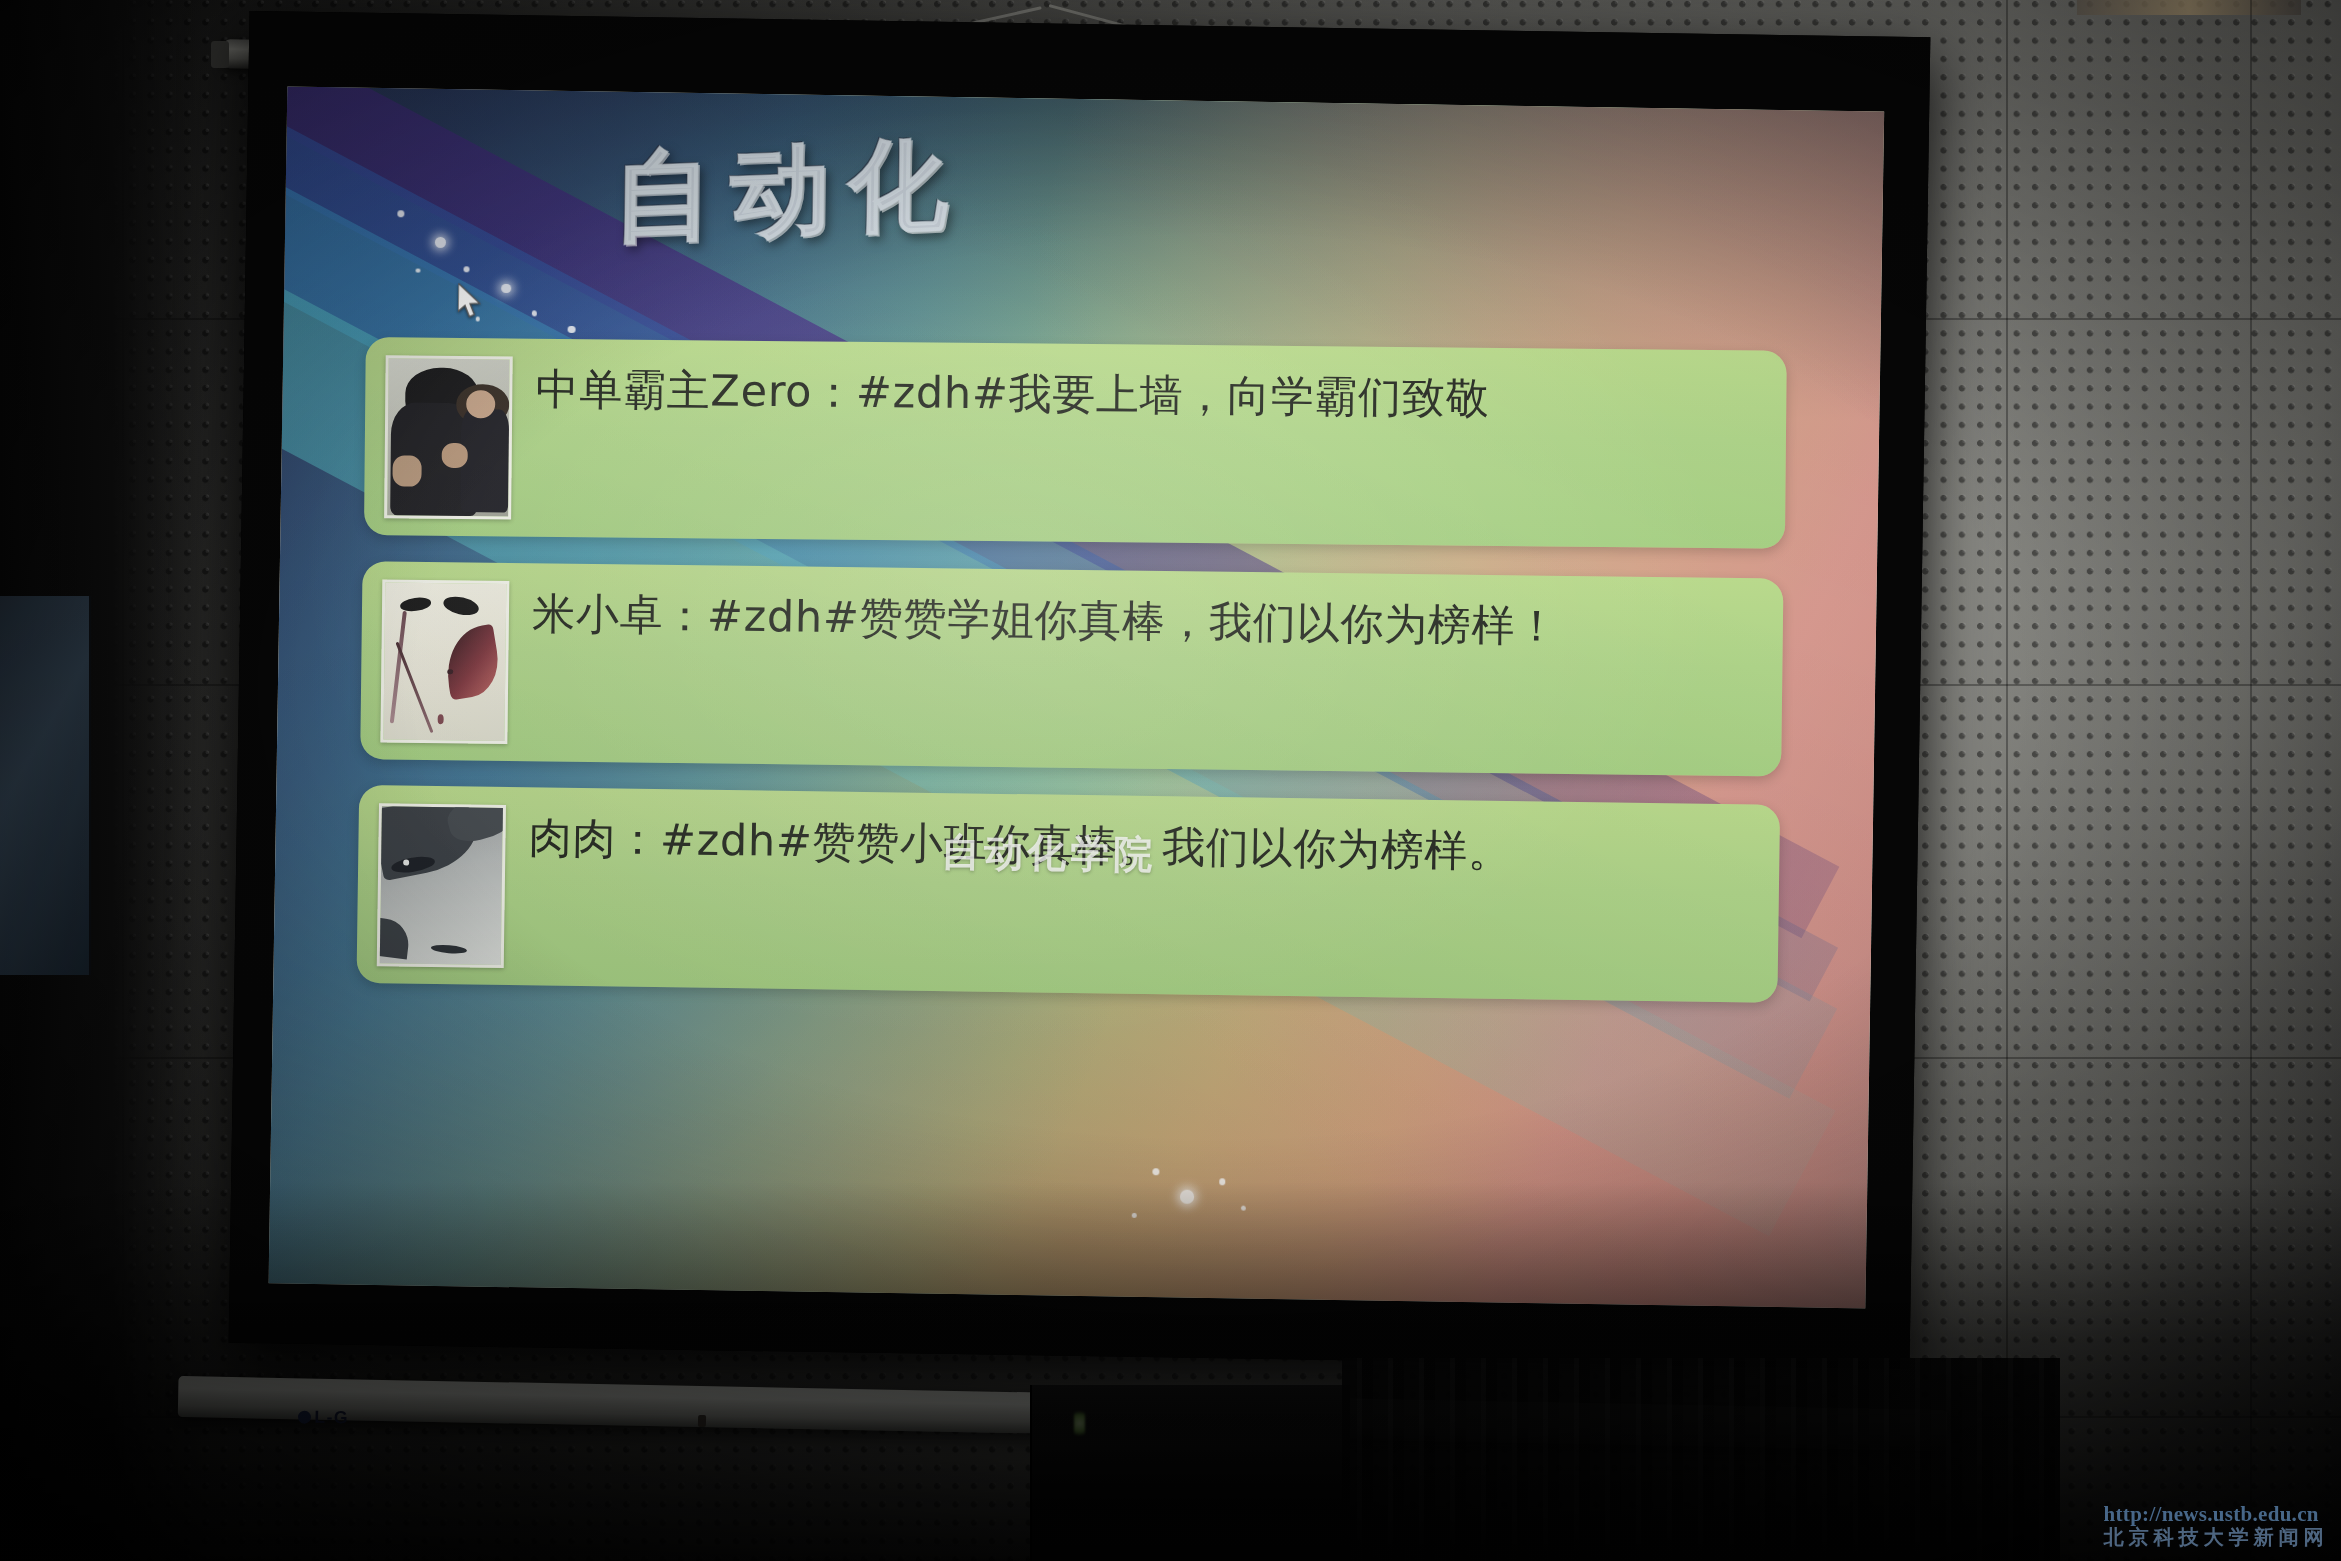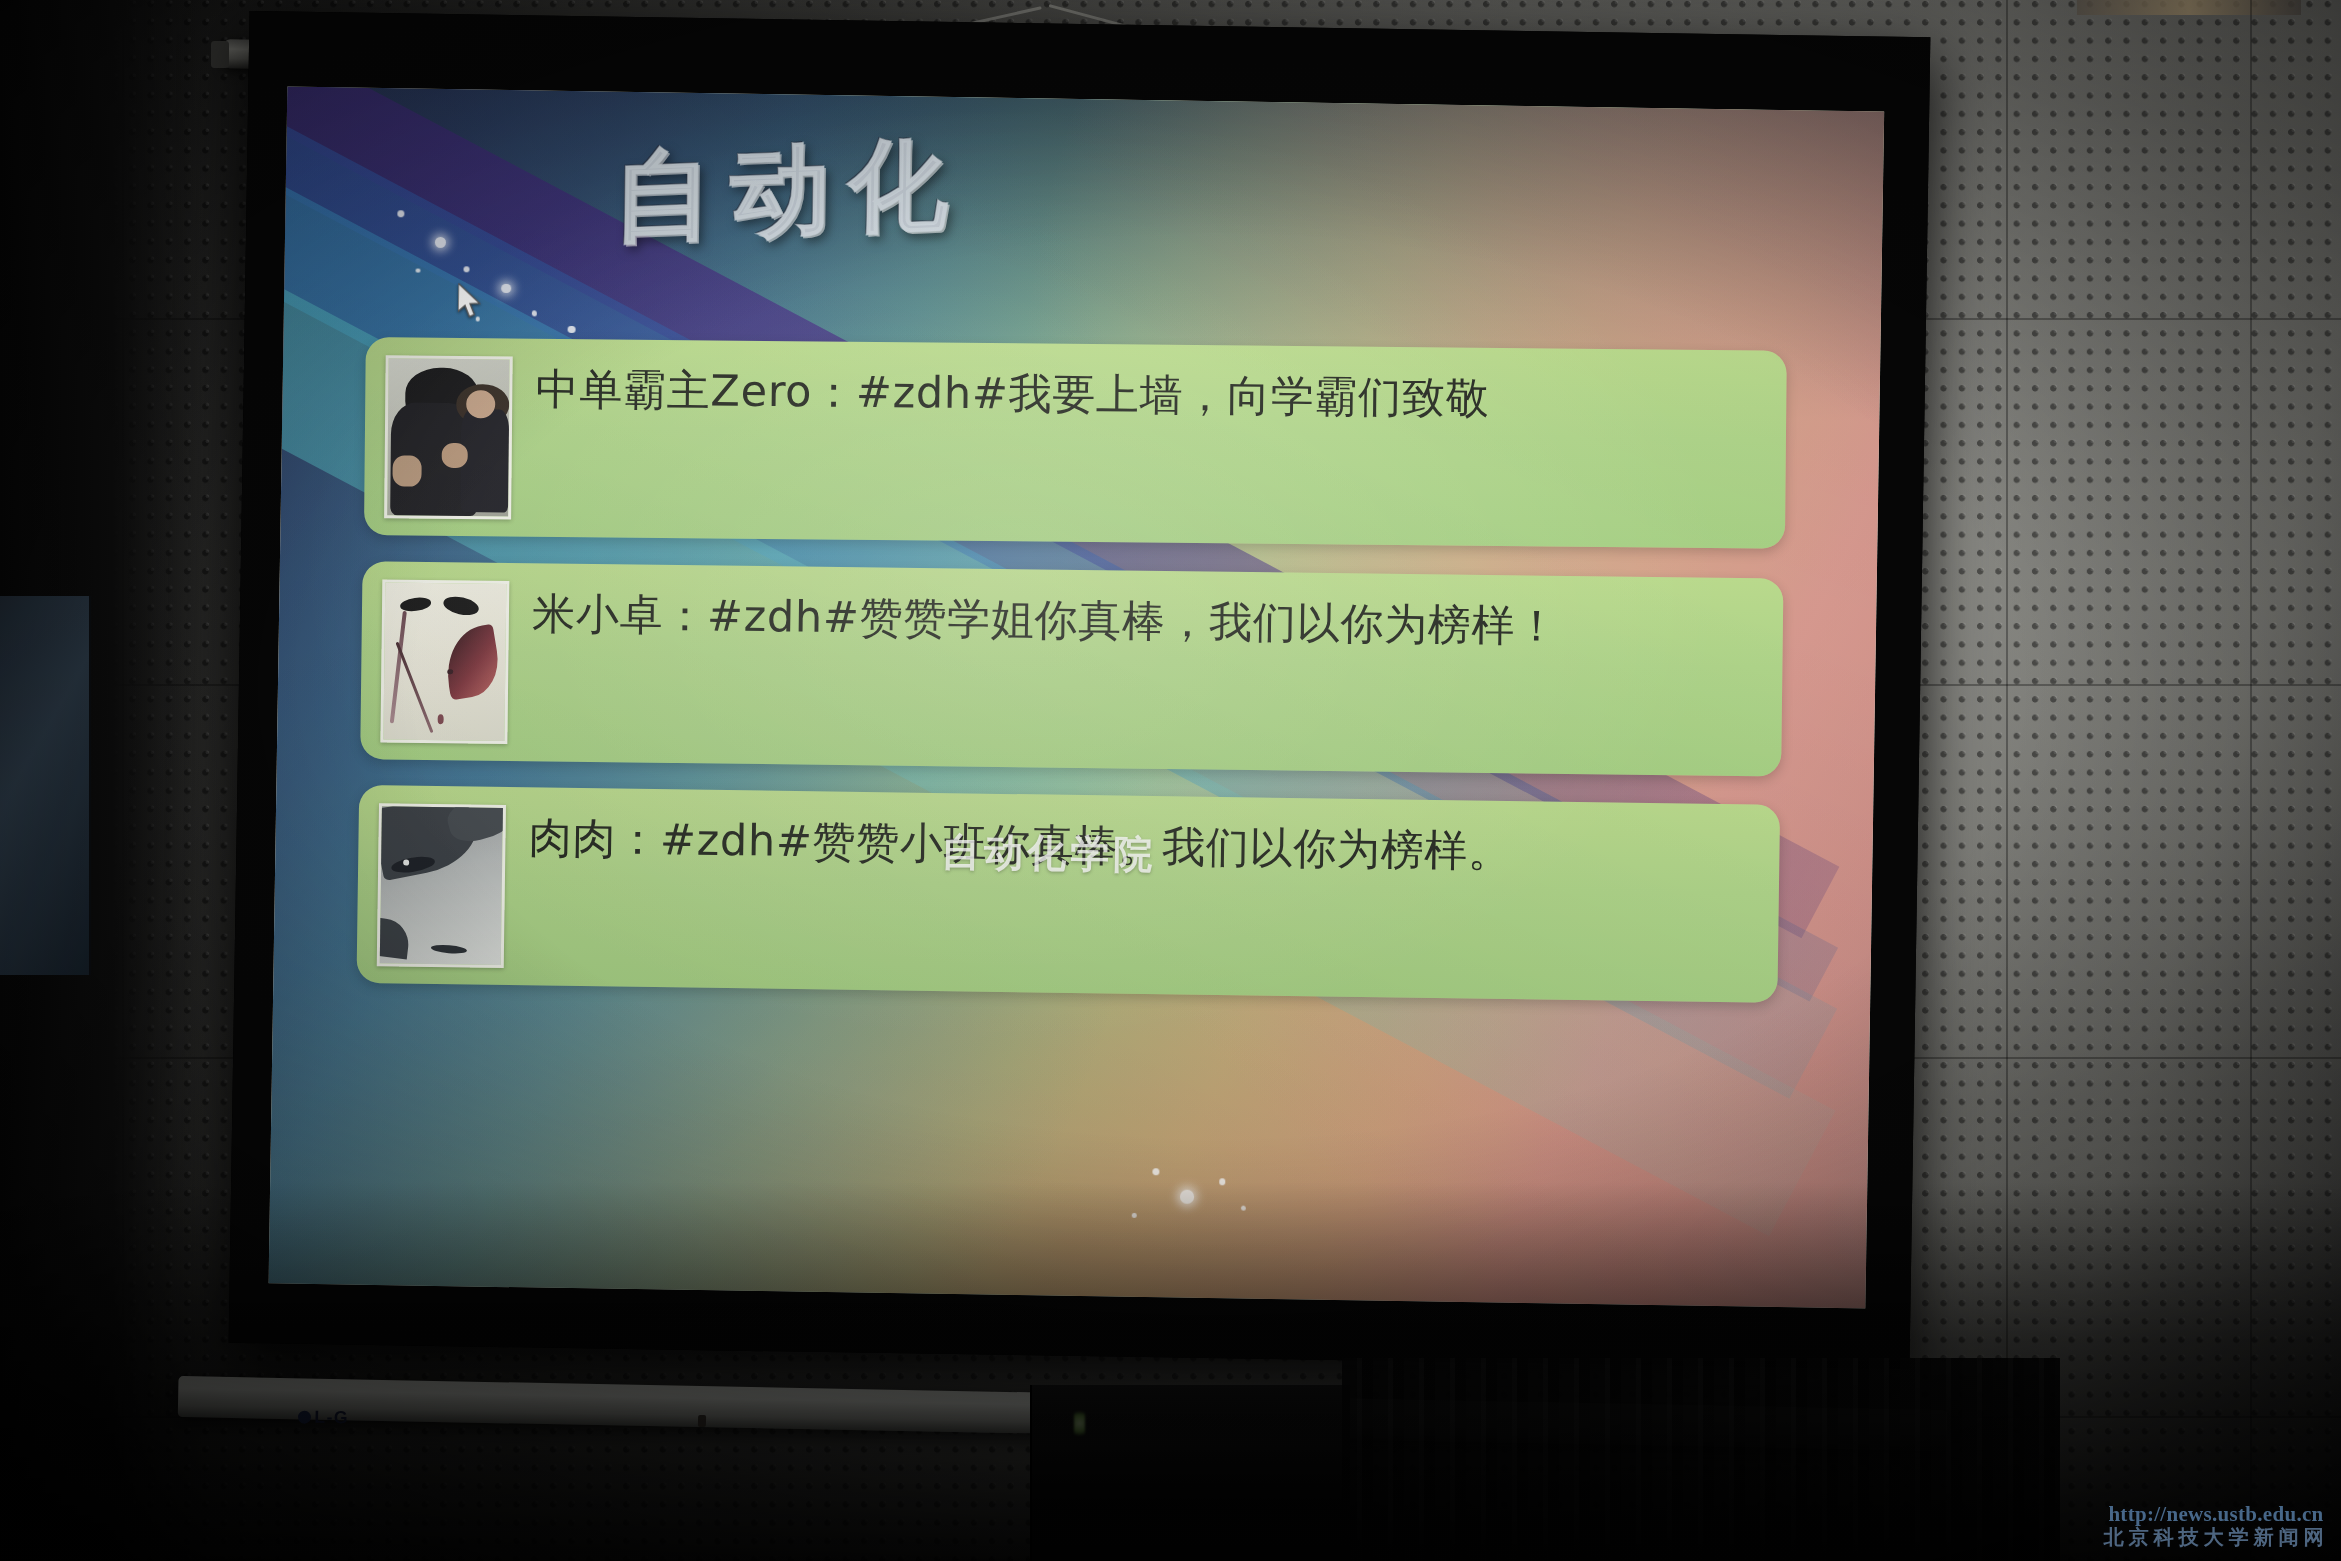--- a/index.html
+++ b/index.html
@@ -210,21 +210,21 @@
     background:linear-gradient(180deg,#d6d8d0 0%,#eceee6 30%,#b9bbb3 72%,#6e706a 100%);
     border-radius:4.7px;box-shadow:0 6.1px 17.6px rgba(0,0,0,.75);
   }
   .lg{position:absolute;left:298px;top:1407px;transform:rotate(1.1deg);
     color:#1d2448;font-size:17.6px;font-weight:bold;letter-spacing:1.4px;
     display:flex;align-items:center;gap:3.4px;}
   .lg .ring{width:13px;height:13px;border-radius:50%;background:#23305e;display:inline-block;}
   .bar-screw{position:absolute;width:7.5px;height:11.5px;background:#4a443c;border-radius:2px;transform:rotate(1.1deg);}
 
   
-  .news-wm{position:absolute;right:13.6px;bottom:11px;text-align:center;
+  .news-wm{position:absolute;right:13.6px;bottom:11px;text-align:left;
     font-family:"Liberation Serif","DejaVu Serif",serif;line-height:1.16;}
   .news-wm .url{font-size:21px;font-weight:bold;color:#4d6f93;opacity:.93;letter-spacing:0.3px;}
   .news-wm .cn{font-size:20.3px;font-weight:bold;color:#56708e;opacity:.9;letter-spacing:4.7px;}
 
   
   .ceiling-strip{position:absolute;right:41px;top:0;width:224px;height:15px;
     background:linear-gradient(90deg,#6d6458,#b9a27a,#56504a);opacity:.8;}
 </style>
 </head>
 <body>

